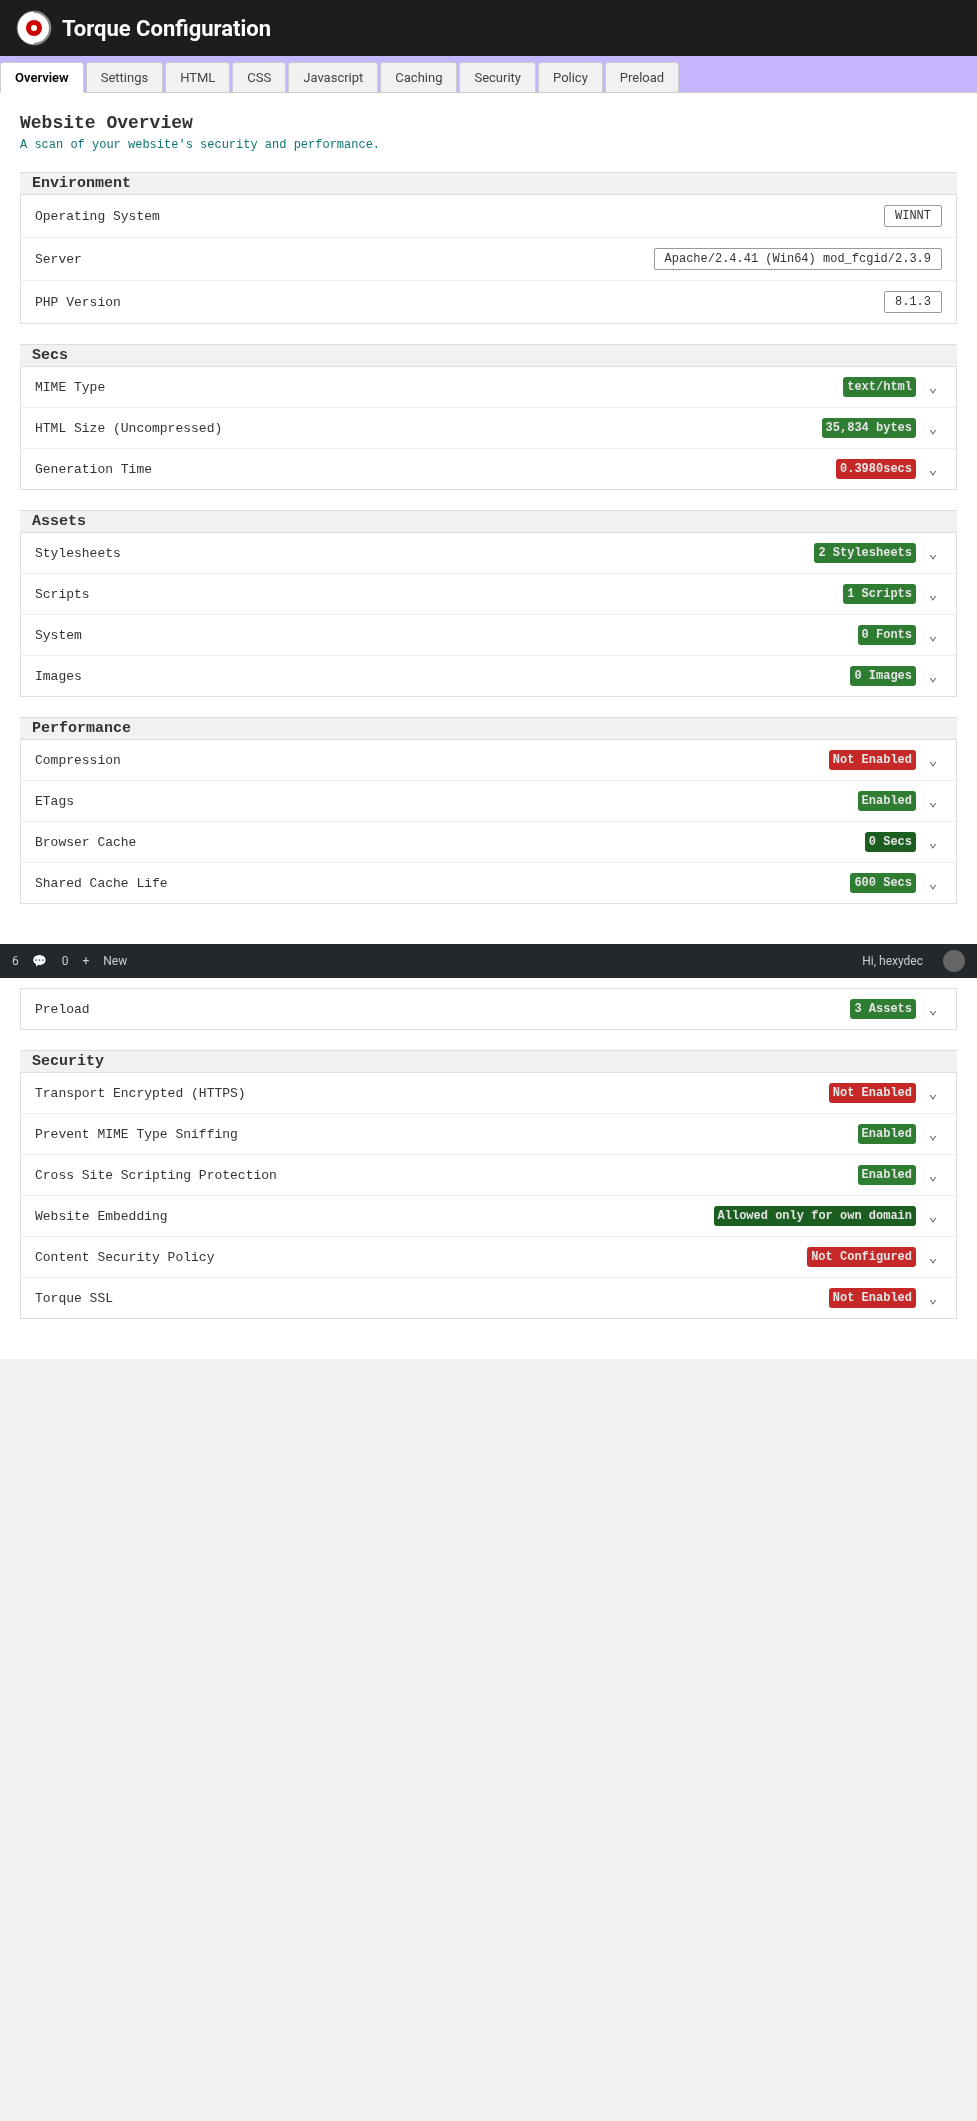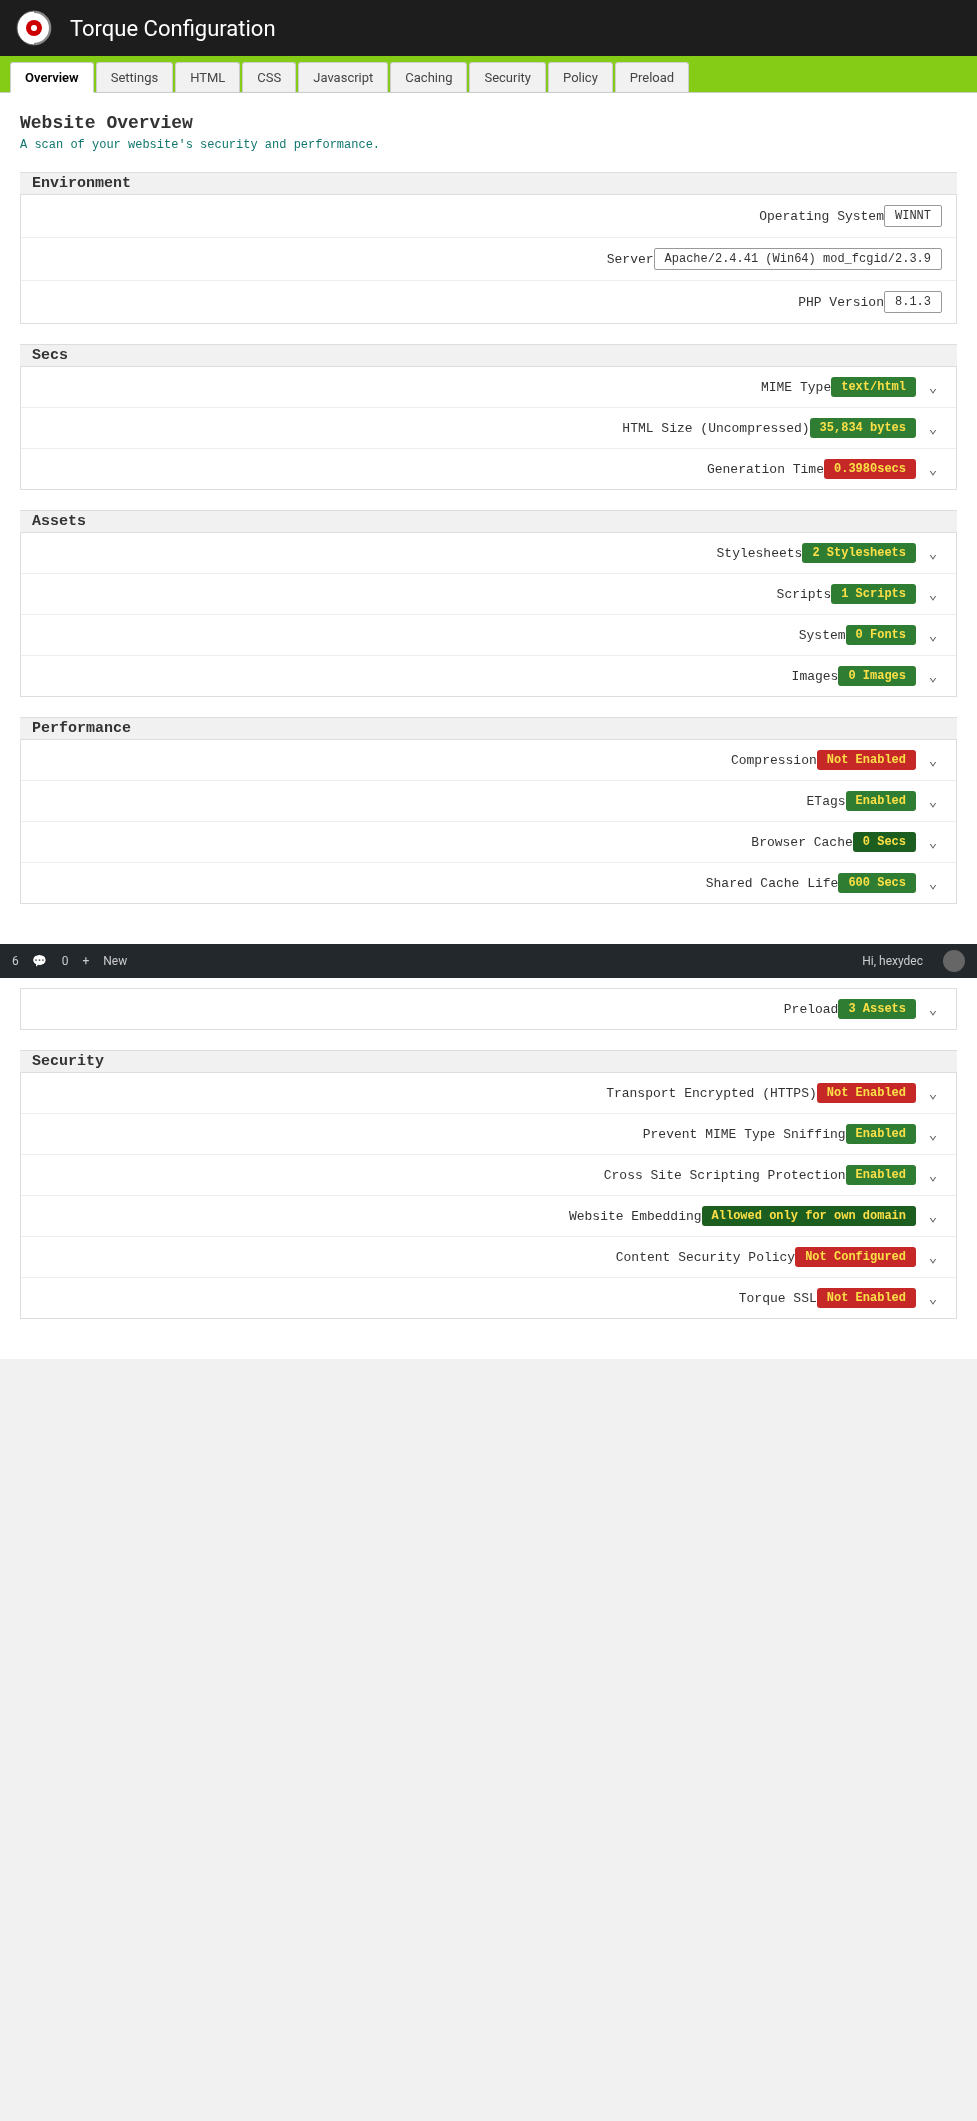--- a/index.html
+++ b/index.html
@@ -18,29 +18,28 @@
       align-items: center;
       gap: 10px;
     }
     .app-logo {
       width: 36px;
       height: 36px;
     }
     .app-title {
       color: #fff;
       font-size: 22px;
-      font-weight: 400;
-      margin-left: 8px;
+      font-weight: 700;
     }
 
     .tab-bar {
-      background: #84cc16;
+      background: #c4b5fd;
       border-bottom: 1px solid #ccc;
       display: flex;
-      padding: 6px 0 0 10px;
+      padding: 6px 0 0 0;
       gap: 2px;
     }
     .tab-item {
       padding: 7px 14px;
       border: 1px solid #ccc;
       border-bottom: none;
       background: #f1f1f1;
       cursor: pointer;
       font-size: 13px;
       border-radius: 3px 3px 0 0;
@@ -83,44 +82,44 @@
 
     .info-table {
       width: 100%;
       border: 1px solid #ddd;
       border-top: none;
       margin-bottom: 20px;
     }
     .info-row {
       display: flex;
       align-items: center;
-      justify-content: flex-end;
+      justify-content: space-between;
       padding: 10px 14px;
       border-bottom: 1px solid #eee;
       background: #fff;
     }
     .info-row:last-child {
       border-bottom: none;
     }
     .info-label {
       font-size: 13px;
       color: #333;
       font-weight: 500;
     }
     .info-value-wrap {
       display: flex;
       align-items: center;
       gap: 8px;
     }
     .badge {
-      padding: 3px 10px;
+      padding: 3px 4px;
       border-radius: 3px;
       font-size: 12px;
       font-weight: 600;
-      color: #fde047;
+      color: #e5e5e5;
     }
     .badge-plain {
       border: 1px solid #999;
       background: #fff;
       color: #333;
       padding: 3px 10px;
       border-radius: 2px;
       font-size: 12px;
     }
     .badge-green { background: #2e7d32; }

